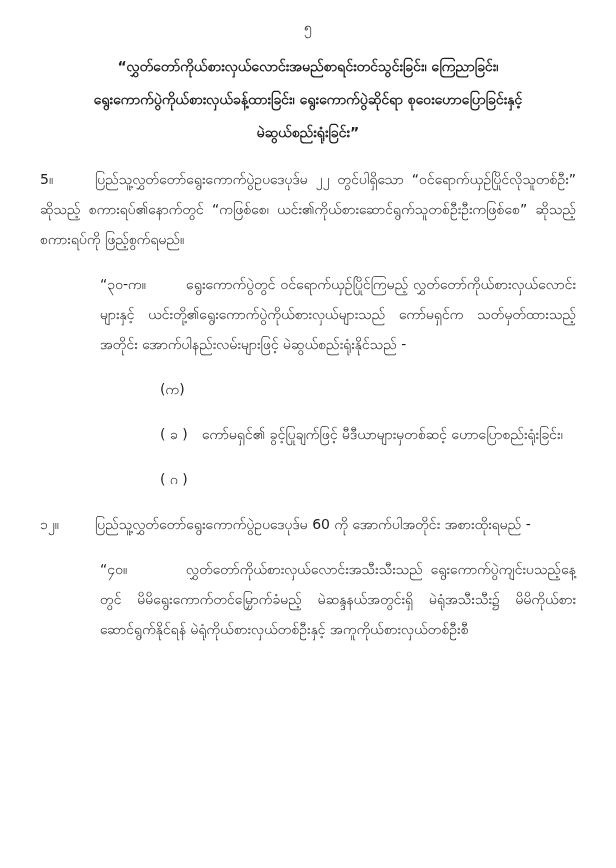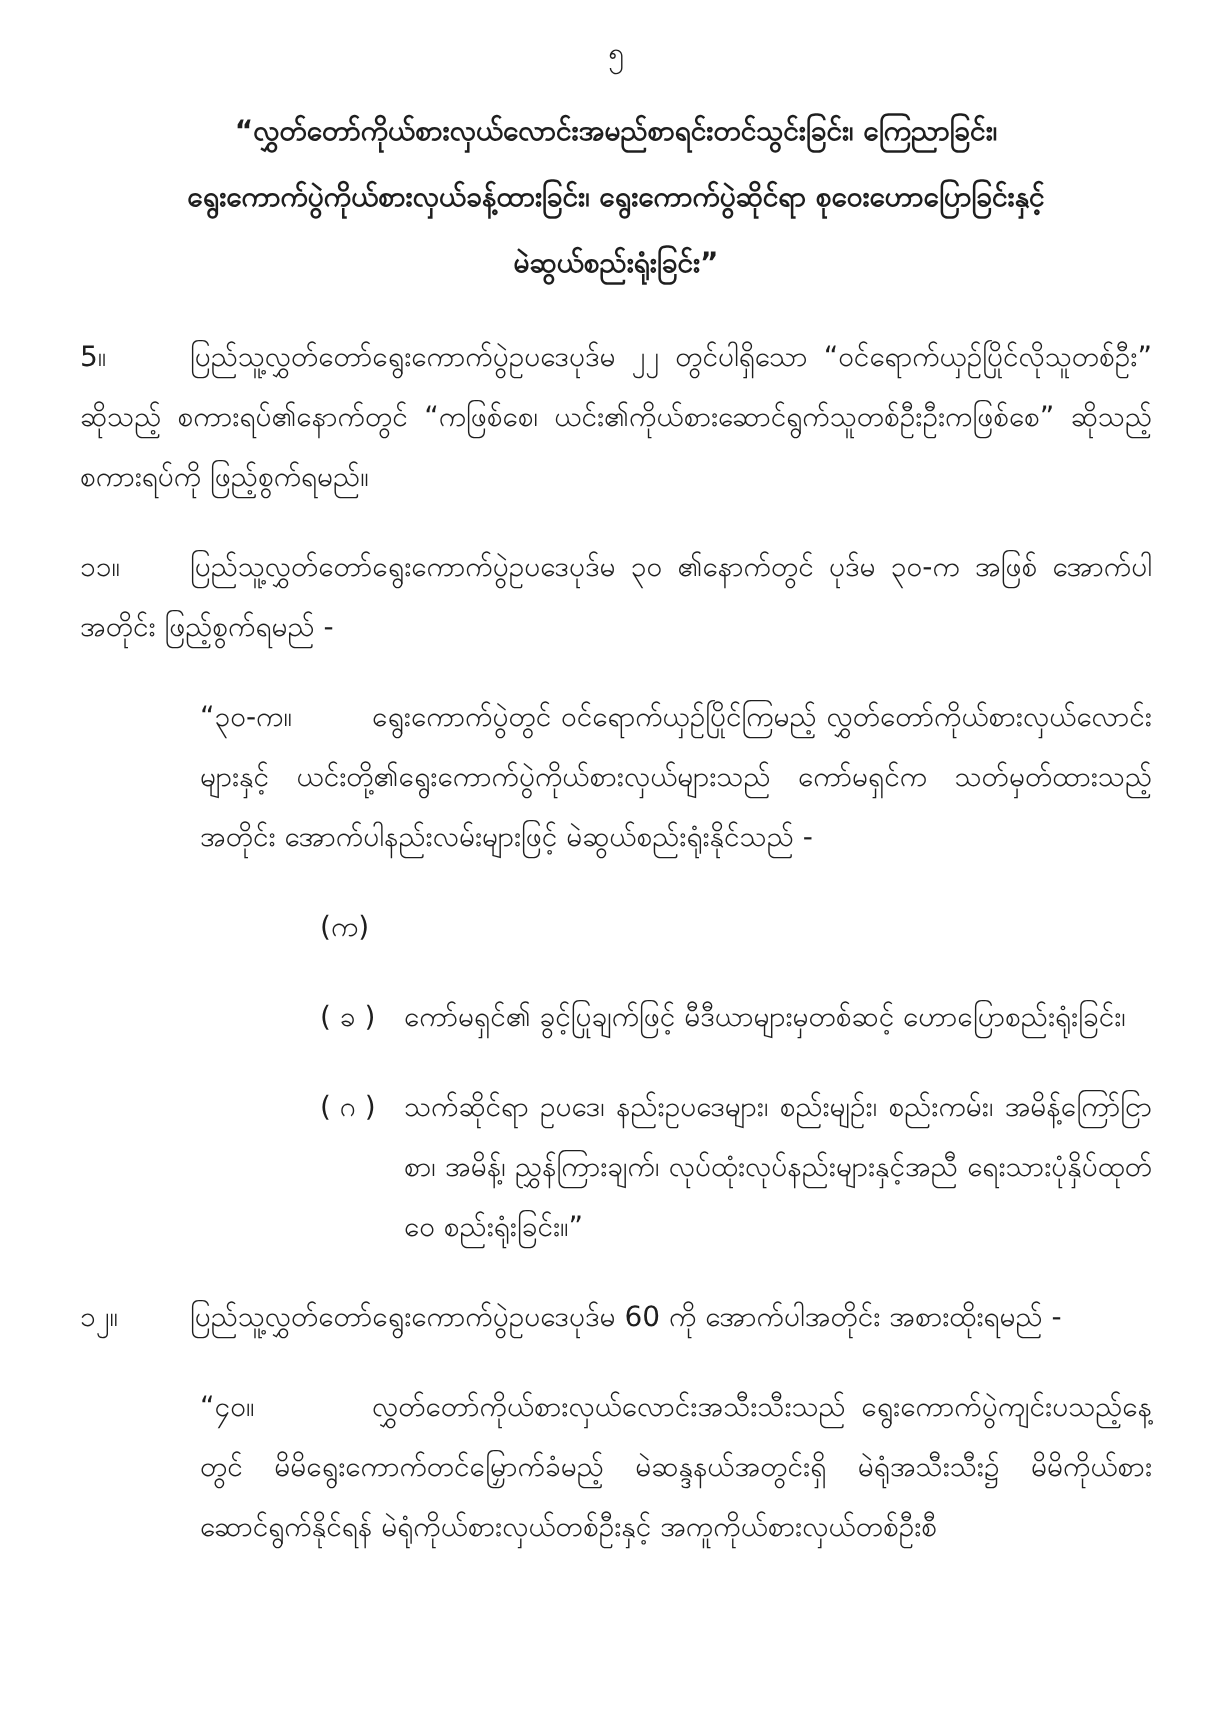--- a/index.html
+++ b/index.html
@@ -70,35 +70,33 @@
 
 
   <div class="heading">
     <div>“လွှတ်တော်ကိုယ်စားလှယ်လောင်းအမည်စာရင်းတင်သွင်းခြင်း၊ ကြေညာခြင်း၊</div>
     <div>ရွေးကောက်ပွဲကိုယ်စားလှယ်ခန့်ထားခြင်း၊ ရွေးကောက်ပွဲဆိုင်ရာ စုဝေးဟောပြောခြင်းနှင့်</div>
     <div>မဲဆွယ်စည်းရုံးခြင်း”</div>
   </div>
 
   <div class="para"><span class="num">5။</span><span>ပြည်သူ့လွှတ်တော်ရွေးကောက်ပွဲဥပဒေပုဒ်မ ၂၂ တွင်ပါရှိသော “ဝင်ရောက်ယှဉ်ပြိုင်လိုသူတစ်ဦး” ဆိုသည့် စကားရပ်၏နောက်တွင် “ကဖြစ်စေ၊ ယင်း၏ကိုယ်စားဆောင်ရွက်သူတစ်ဦးဦးကဖြစ်စေ” ဆိုသည့်စကားရပ်ကို ဖြည့်စွက်ရမည်။</span></div>
 
-  <div class="para"><span class="num">၁၁။</span><span>ပြည်သူ့လွှတ်တော်ရွေးကောက်ပွဲဥပဒေပုဒ်မ ၃၀ ၏နောက်တွင် ပုဒ်မ ၃၀-က အဖြစ် အောက်ပါအတိုင်း ဖြည့်စွက်ရမည် -</span></div>
 
   <div class="sub"><span class="num2">“၃၀-က။</span><span>ရွေးကောက်ပွဲတွင် ဝင်ရောက်ယှဉ်ပြိုင်ကြမည့် လွှတ်တော်ကိုယ်စားလှယ်လောင်းများနှင့် ယင်းတို့၏ရွေးကောက်ပွဲကိုယ်စားလှယ်များသည် ကော်မရှင်က သတ်မှတ်ထားသည့်အတိုင်း အောက်ပါနည်းလမ်းများဖြင့် မဲဆွယ်စည်းရုံးနိုင်သည် -</span></div>
 
   <div class="item">
     <span class="marker">(က)</span>
   </div>
 
   <div class="item">
     <span class="marker">( ခ )</span>
     <span class="item-text">ကော်မရှင်၏ ခွင့်ပြုချက်ဖြင့် မီဒီယာများမှတစ်ဆင့် ဟောပြောစည်းရုံးခြင်း၊</span>
   </div>
 
   <div class="item">
     <span class="marker">( ဂ )</span>
-    <span class="item-text">သက်ဆိုင်ရာ ဥပဒေ၊ နည်းဥပဒေများ၊ စည်းမျဉ်း၊ စည်းကမ်း၊ အမိန့်ကြော်ငြာစာ၊ အမိန့်၊ ညွှန်ကြားချက်၊ လုပ်ထုံးလုပ်နည်းများနှင့်အညီ ရေးသားပုံနှိပ်ထုတ်ဝေ စည်းရုံးခြင်း။”</span>
   </div>
 
   <div class="para"><span class="num">၁၂။</span><span>ပြည်သူ့လွှတ်တော်ရွေးကောက်ပွဲဥပဒေပုဒ်မ 60 ကို အောက်ပါအတိုင်း အစားထိုးရမည် -</span></div>
 
   <div class="sub"><span class="num2">“၄၀။</span><span>လွှတ်တော်ကိုယ်စားလှယ်လောင်းအသီးသီးသည် ရွေးကောက်ပွဲကျင်းပသည့်နေ့တွင် မိမိရွေးကောက်တင်မြှောက်ခံမည့် မဲဆန္ဒနယ်အတွင်းရှိ မဲရုံအသီးသီး၌ မိမိကိုယ်စားဆောင်ရွက်နိုင်ရန် မဲရုံကိုယ်စားလှယ်တစ်ဦးနှင့် အကူကိုယ်စားလှယ်တစ်ဦးစီ</span></div>
 
 </div>
 
 </body></html>

